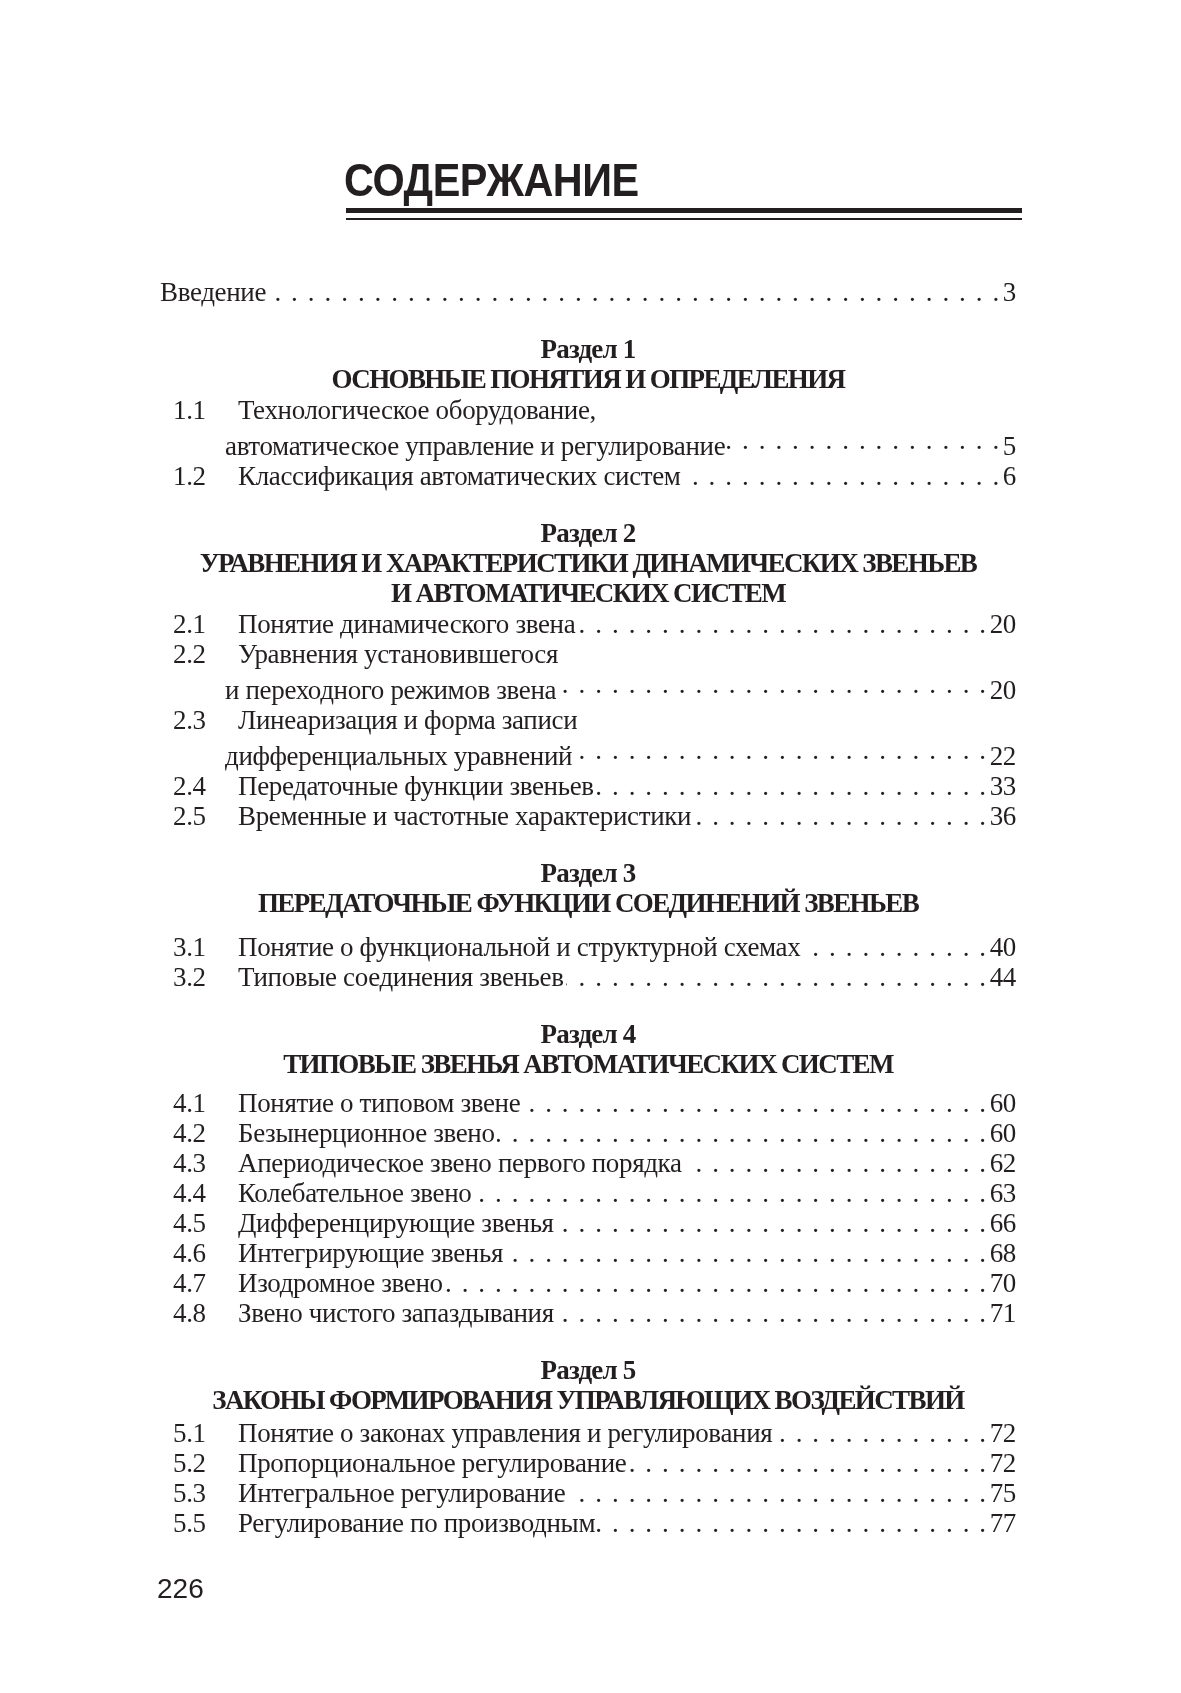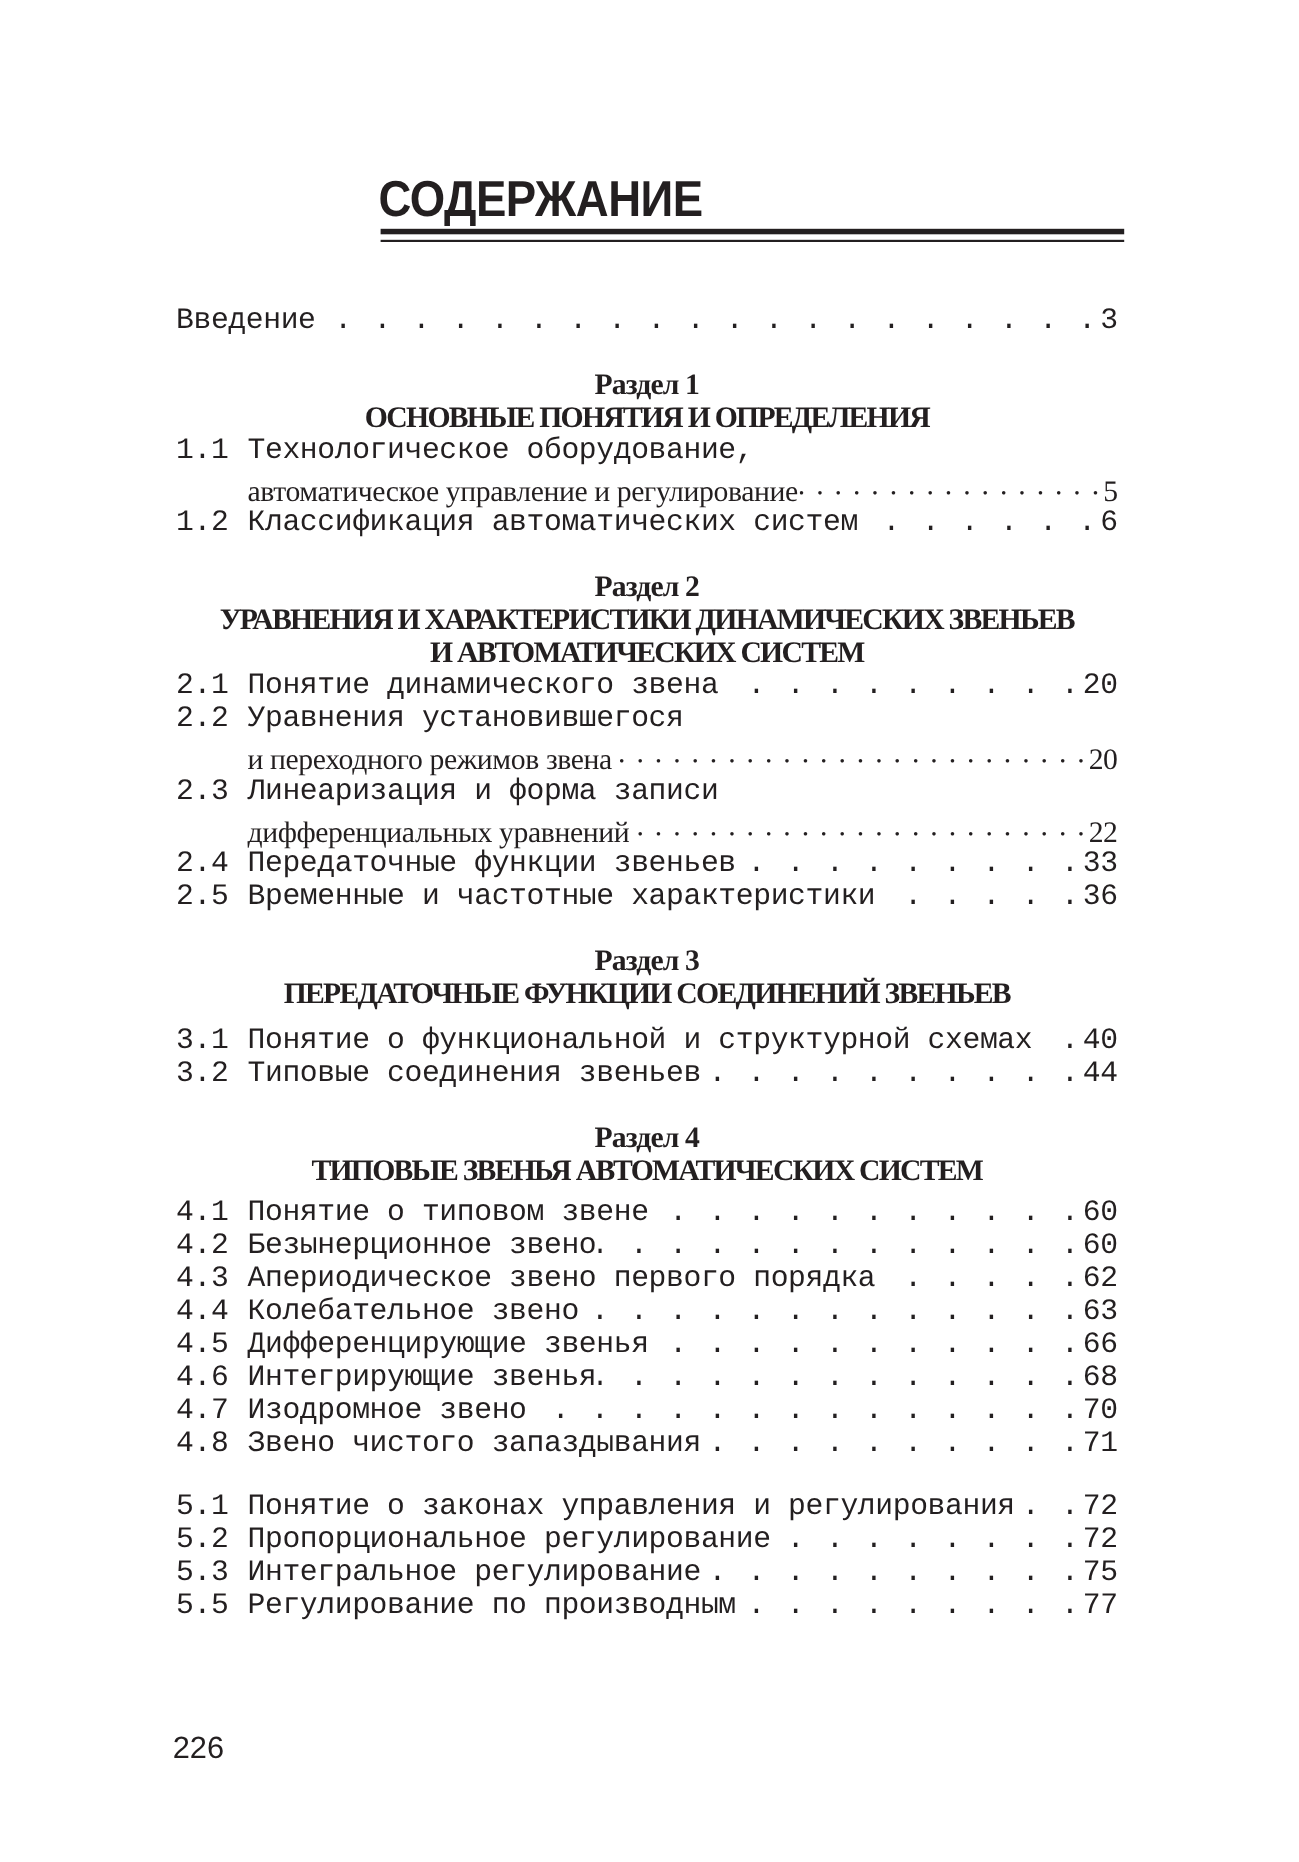--- a/index.html
+++ b/index.html
@@ -13,22 +13,22 @@
     color: #231f20;
   }
   .rule-thick { position: absolute; left: 346px; top: 196px; width: 676px; height: 5px; background: #231f20; }
   .rule-thin  { position: absolute; left: 346px; top: 206px; width: 676px; height: 2px; background: #231f20; }
 
   .toc {
     position: absolute; left: 160px; top: 265px; width: 856px;
     font-family: "Liberation Serif", serif; font-size: 27px; line-height: 30px;
     letter-spacing: -0.35px;
   }
-  .row { display: flex; align-items: center; white-space: nowrap; font-family: Liberation Mono, monospace; }
-  .row .num { width: 65px; flex: none; }
+  .row { display: flex; align-items: center; white-space: nowrap; }
+  .row .num { width: 65px; flex: none; margin-left: 13px; }
   .row .text { flex: none; }
   .row .leader { flex: 1 1 auto; overflow: hidden; margin: 0 2px; position: relative; height: 30px; }
   .row .leader::before {
     content: ". . . . . . . . . . . . . . . . . . . . . . . . . . . . . . . . . . . . . . . . . . . . . . . . . . . . . . . . . . . . . . . . . . . . . . . . . . . . . . . . . . . . . . . . . . . . . . . . . . . . . . .";
     position: absolute; right: 0; top: 0; letter-spacing: 1.6px; white-space: nowrap;
   }
   .row .page-no { flex: none; text-align: right; }
   .entry-cont { padding-left: 65px; display: flex; align-items: baseline; white-space: nowrap; }
   .entry-cont .text { flex: none; }
   .entry-cont .leader { flex: 1 1 auto; overflow: hidden; margin: 0 2px; position: relative; height: 30px; }
@@ -228,20 +228,24 @@
         <div class="entry">
           <div class="row">
             <span class="num">4.8</span>
             <span class="text">Звено чистого запаздывания</span>
             <span class="leader"></span>
             <span class="page-no">71</span>
           </div>
         </div>
       </div>
       <div class="section s5">
+        <div class="sec-head-wrap">
+          <div class="sec-head label">Раздел 5</div>
+          <div class="sec-head">ЗАКОНЫ ФОРМИРОВАНИЯ УПРАВЛЯЮЩИХ ВОЗДЕЙСТВИЙ</div>
+        </div>
         <div class="entry">
           <div class="row">
             <span class="num">5.1</span>
             <span class="text">Понятие о законах управления и регулирования</span>
             <span class="leader"></span>
             <span class="page-no">72</span>
           </div>
         </div>
         <div class="entry">
           <div class="row">

